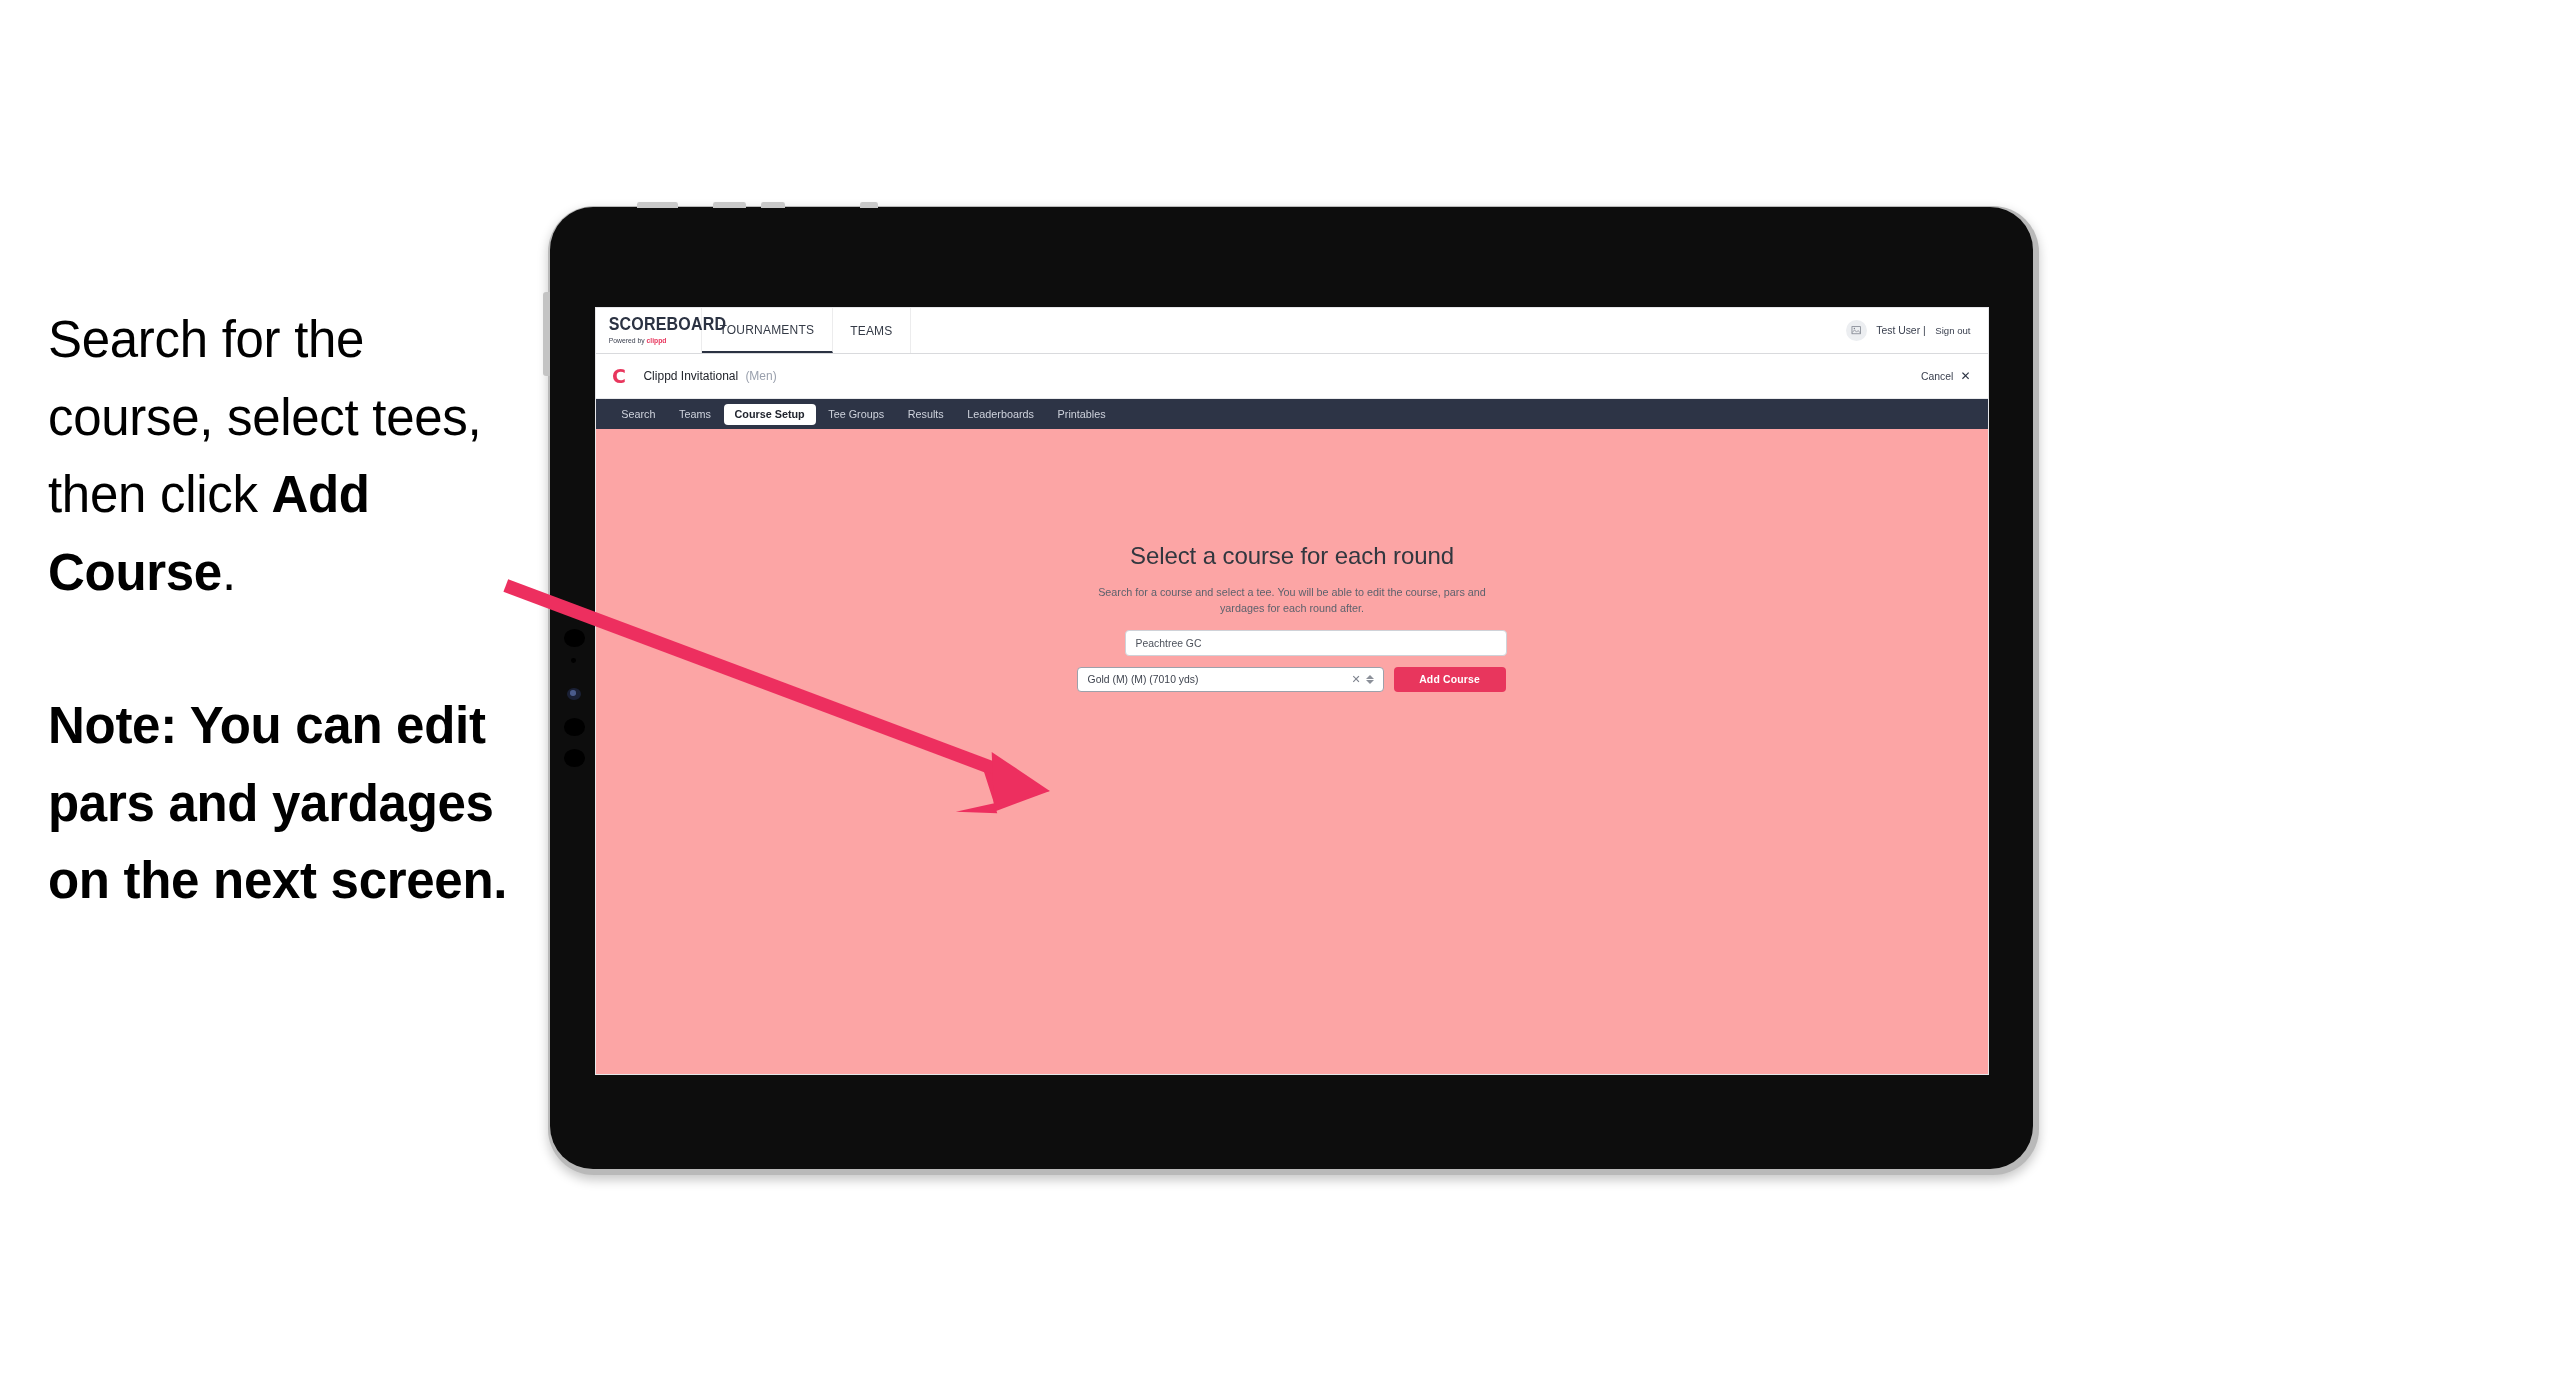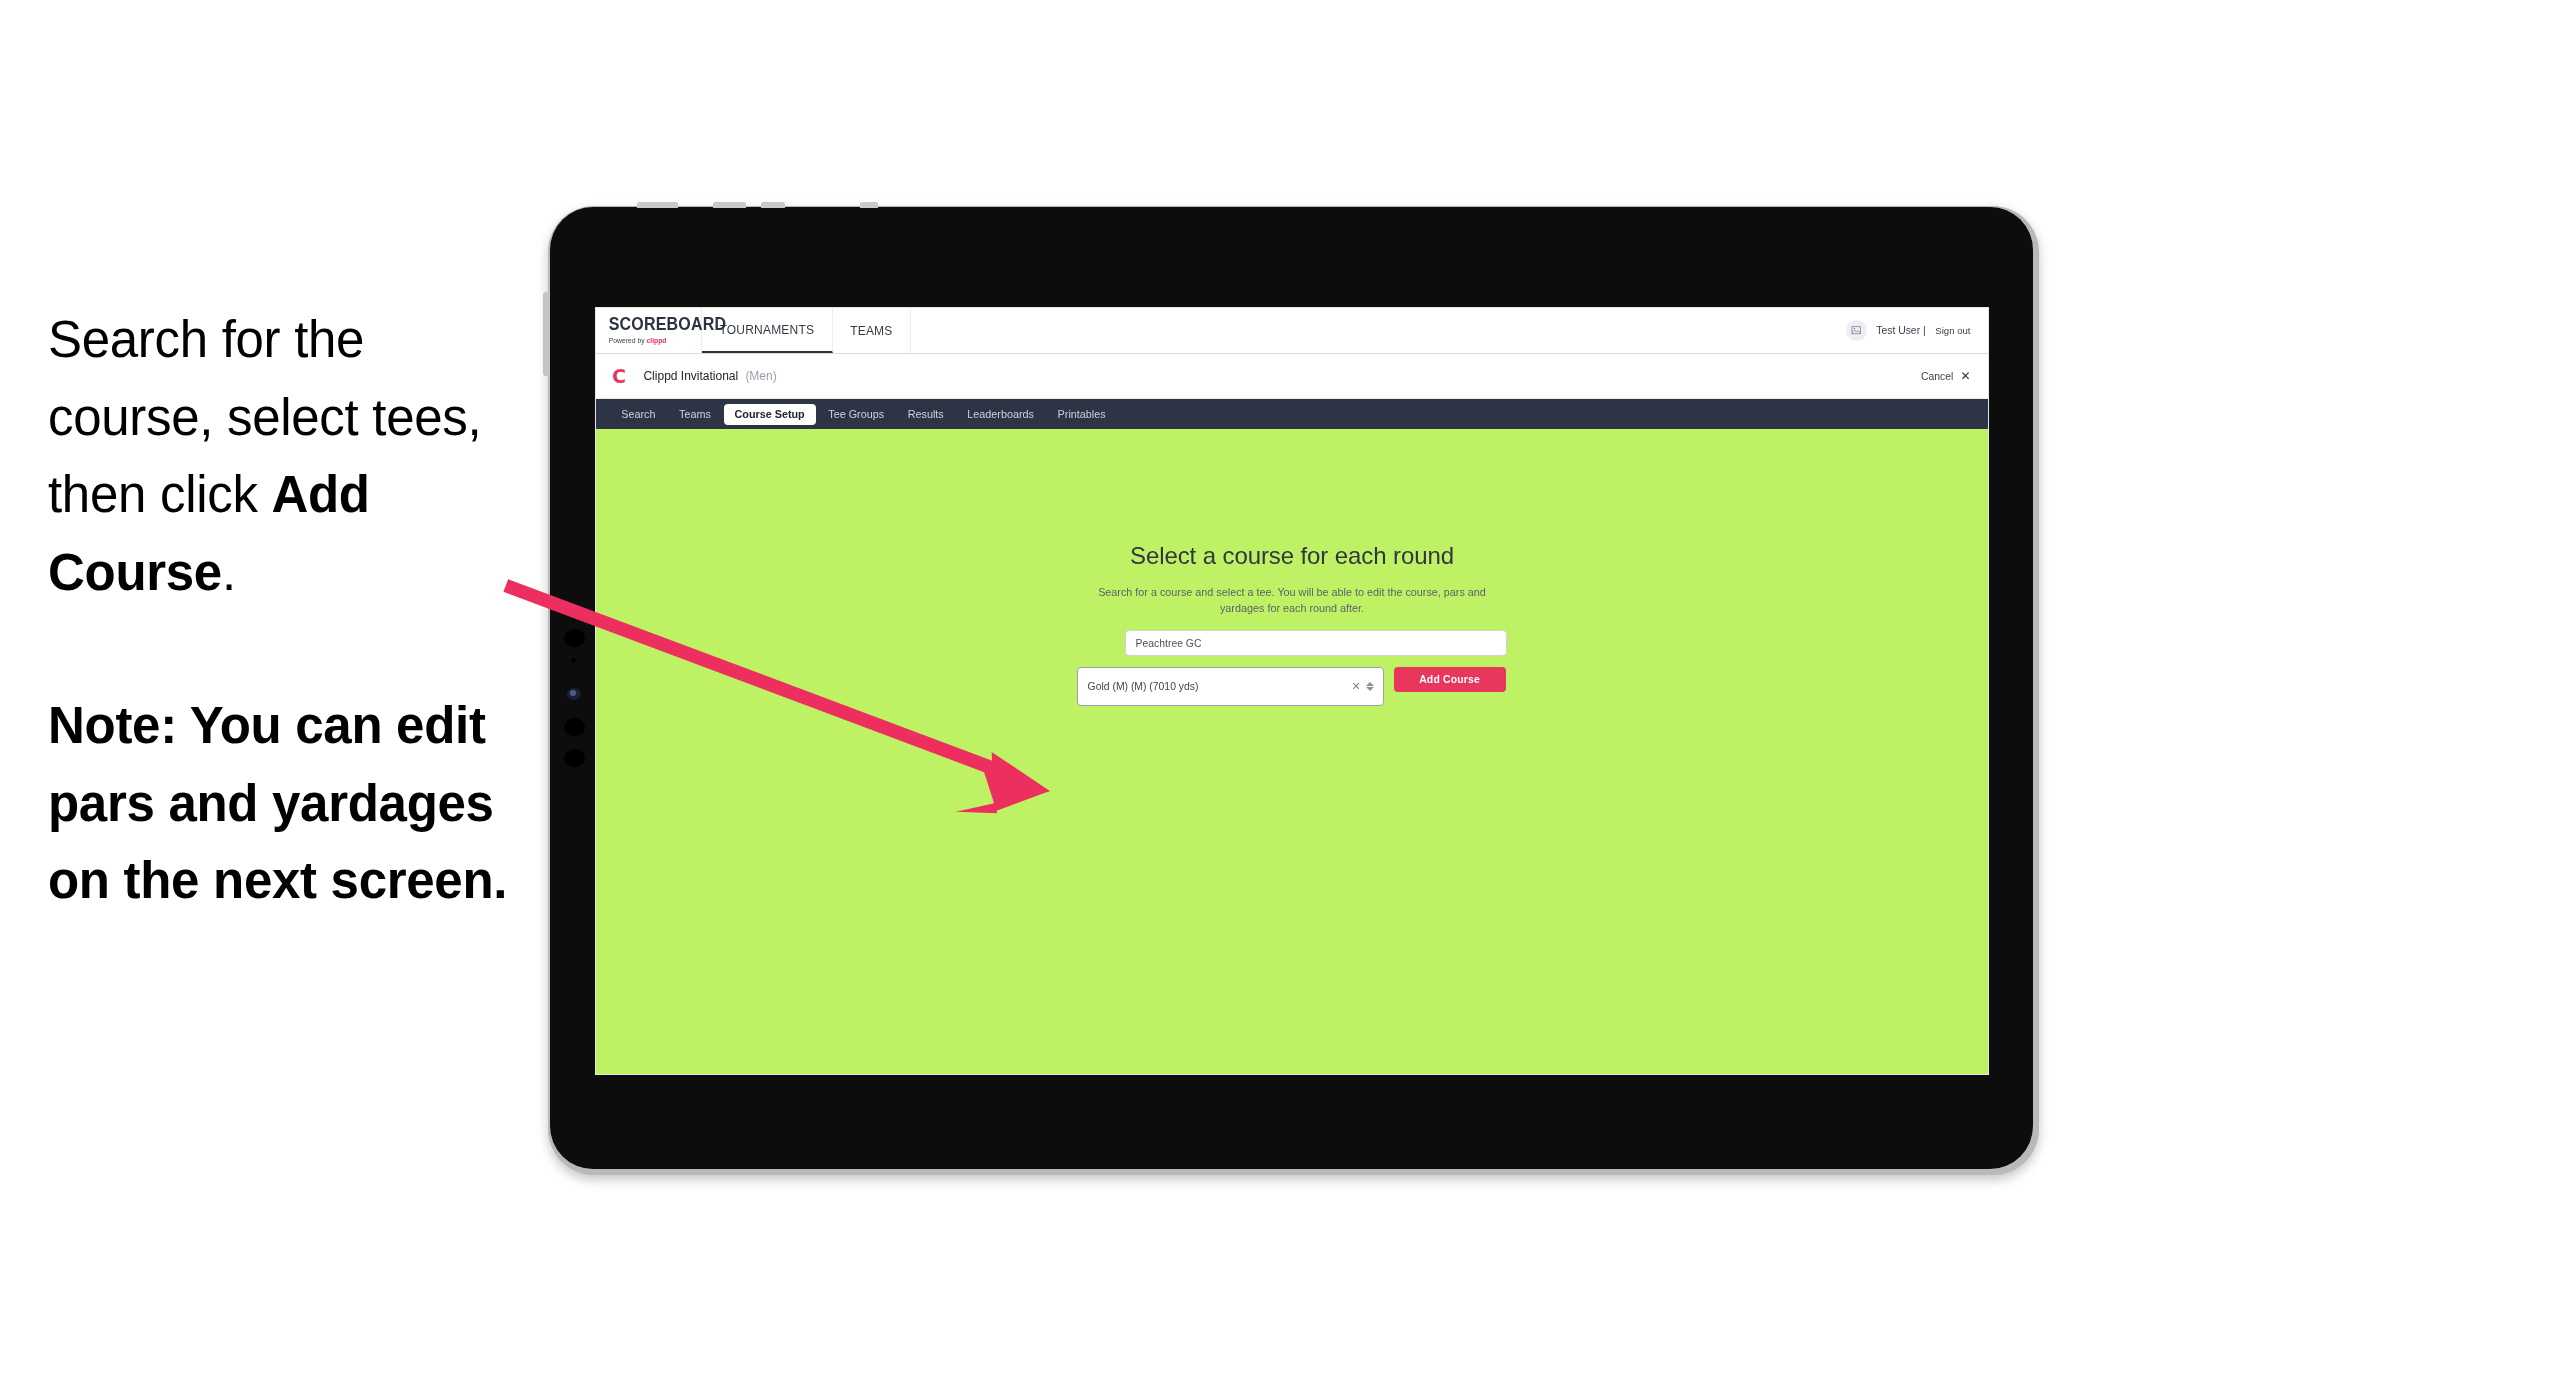--- a/index.html
+++ b/index.html
@@ -238,21 +238,21 @@
   }
   .tab.active {
     background: #ffffff;
     color: #20242e;
     font-weight: bold;
   }
 
   
   .body-area {
     height: calc(768px - 46px - 45px - 30px);
-    background: #bef264;
+    background: #fca5a5;
     display: flex;
     justify-content: center;
     padding-top: 113px;
   }
   .card {
     width: 430px;
     text-align: center;
   }
   .card-title {
     font-size: 24px;
@@ -282,21 +282,21 @@
   .search-input::placeholder { color: #9ba1ad; }
   .tee-row {
     margin-top: 11px;
     display: flex;
     align-items: stretch;
     gap: 9.6px;
   }
   .tee-select {
     flex: 1;
     max-width: 307px;
-    height: 39px;
+    height: 25px;
     border: 0.8px solid #9ca1ab;
     border-radius: 4px;
     background: #ffffff;
     display: flex;
     align-items: center;
     padding: 0 6.4px 0 9.6px;
     cursor: pointer;
   }
   .tee-value {
     flex: 1;

